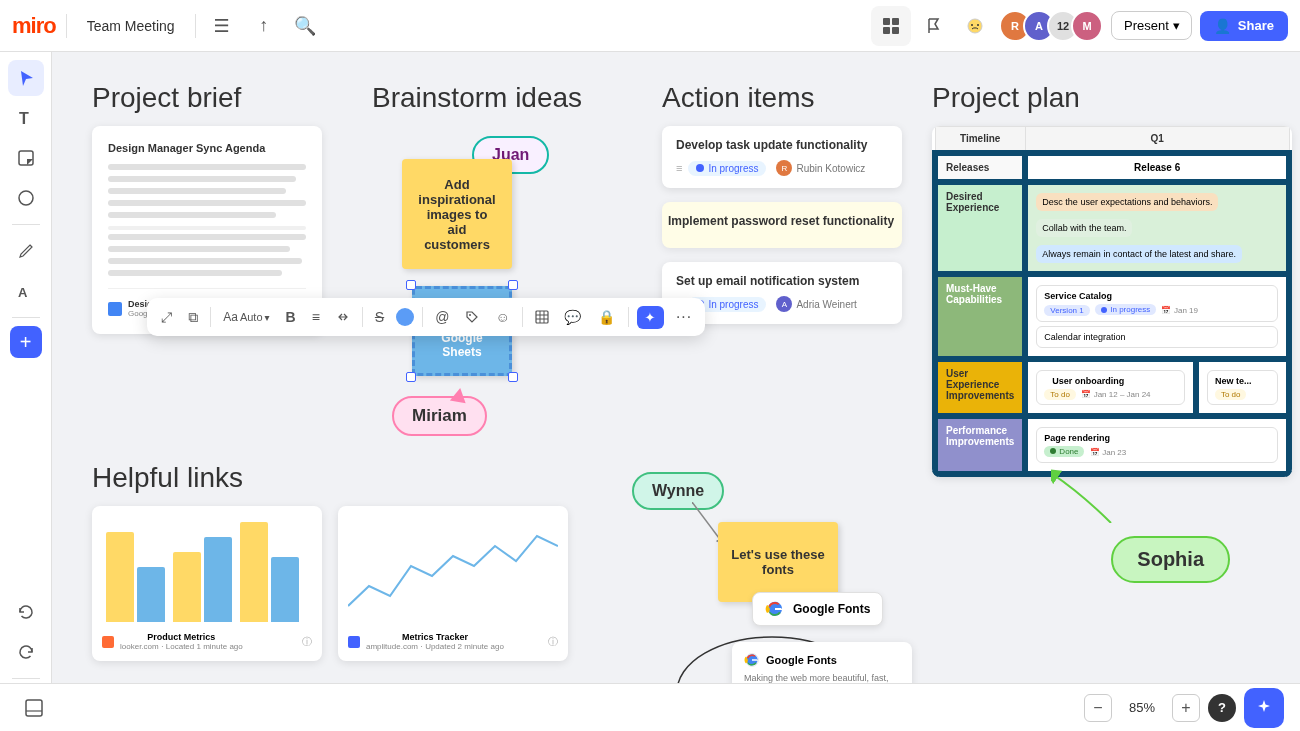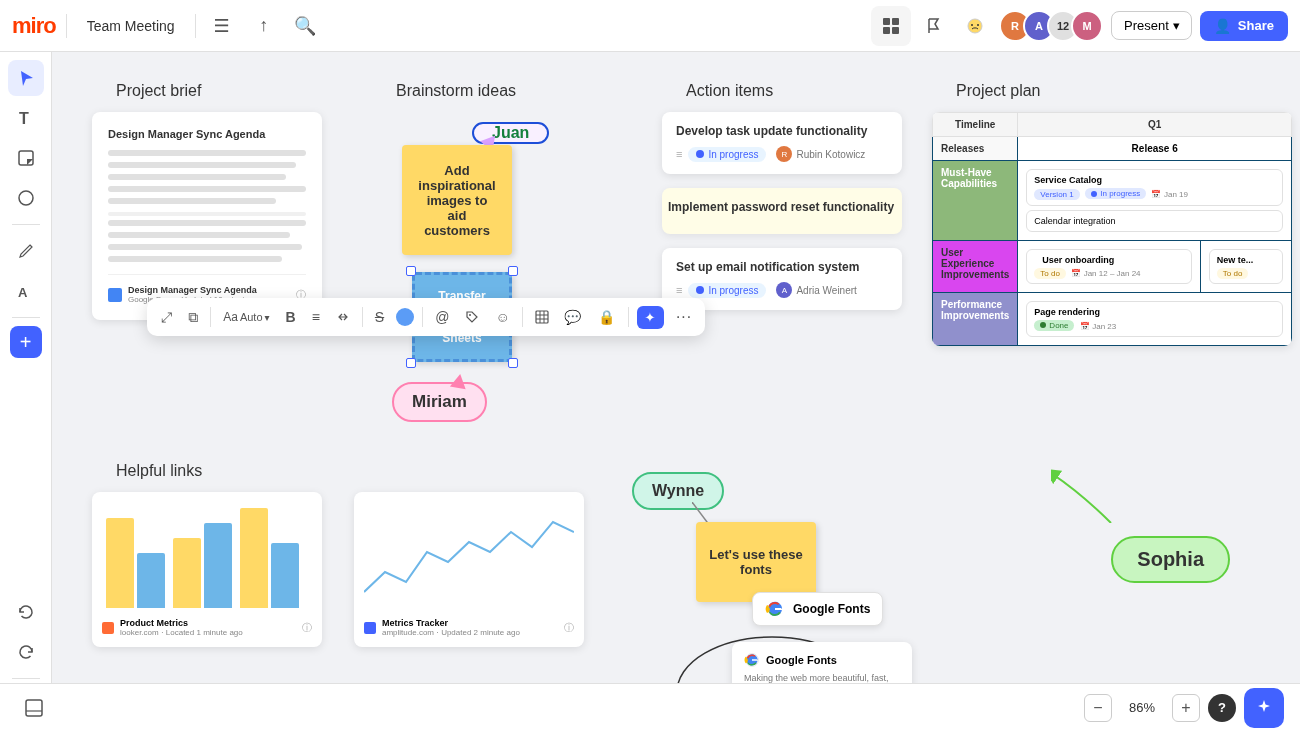--- a/index.html
+++ b/index.html
@@ -32,35 +32,35 @@
     .zoom-control { margin-left: auto; display: flex; align-items: center; gap: 8px; }
     .zoom-btn { width: 28px; height: 28px; border: 1px solid #ccc; border-radius: 6px; display: flex; align-items: center; justify-content: center; cursor: pointer; font-size: 16px; color: #555; background: #fff; }
     .zoom-pct { font-size: 13px; color: #333; width: 44px; text-align: center; }
     .help-btn { width: 28px; height: 28px; background: #333; border-radius: 50%; display: flex; align-items: center; justify-content: center; color: #fff; font-size: 13px; font-weight: 700; cursor: pointer; }
     .magic-btn { width: 40px; height: 40px; background: #4262ff; border-radius: 10px; display: flex; align-items: center; justify-content: center; color: #fff; font-size: 20px; cursor: pointer; }
 
     
     .canvas { position: absolute; left: 52px; top: 52px; right: 0; bottom: 48px; overflow: hidden; background: #f1f2f5; }
 
     
-    .section-header { font-size: 16px; font-weight: 400; color: #333; margin-bottom: 12px; margin-left: 24px; }
+    .section-header { font-size: 28px; font-weight: 400; color: #333; margin-bottom: 12px; }
 
     
     .project-brief { position: absolute; left: 40px; top: 30px; width: 230px; }
     .brief-card { background: #fff; border-radius: 8px; padding: 16px; box-shadow: 0 2px 8px rgba(0,0,0,0.1); }
     .brief-title { font-size: 11px; font-weight: 700; color: #333; margin-bottom: 10px; }
     .brief-line { height: 6px; background: #e0e0e0; border-radius: 3px; margin-bottom: 6px; }
     .brief-footer { display: flex; align-items: center; gap: 6px; margin-top: 12px; padding-top: 10px; border-top: 1px solid #f0f0f0; }
     .brief-footer-icon { width: 14px; height: 14px; background: #4285f4; border-radius: 2px; flex-shrink: 0; }
 
     
     .brainstorm { position: absolute; left: 320px; top: 30px; width: 260px; }
     .sticky-yellow { background: #ffd966; border-radius: 4px; padding: 14px; font-size: 13px; font-weight: 600; color: #333; width: 110px; height: 110px; display: flex; align-items: center; justify-content: center; text-align: center; box-shadow: 2px 2px 6px rgba(0,0,0,0.15); }
     .sticky-blue { background: #6db6e8; border-radius: 4px; padding: 14px; font-size: 12px; font-weight: 600; color: #fff; width: 100px; height: 90px; display: flex; align-items: center; justify-content: center; text-align: center; box-shadow: 2px 2px 6px rgba(0,0,0,0.15); border: 3px dashed #4a90d9; }
-    .name-bubble { background: #f9f0ff; border: 2px solid #1d4ed8; border-radius: 50px; padding: 0 18px; font-size: 16px; font-weight: 600; color: #15803d; display: inline-block; }
+    .name-bubble { background: #f9f0ff; border: 2px solid #14b8a6; border-radius: 50px; padding: 8px 18px; font-size: 16px; font-weight: 600; color: #701a75; display: inline-block; }
     .name-bubble-pink { background: #ffe0f0; border: 2px solid #ff80b0; border-radius: 50px; padding: 8px 18px; font-size: 17px; font-weight: 600; color: #333; display: inline-block; }
 
     
     .float-toolbar { position: absolute; left: 95px; top: 246px; background: #fff; border-radius: 10px; box-shadow: 0 4px 16px rgba(0,0,0,0.15); padding: 6px 10px; display: flex; align-items: center; gap: 8px; z-index: 20; }
     .ft-btn { display: flex; align-items: center; justify-content: center; cursor: pointer; color: #555; font-size: 14px; padding: 4px; border-radius: 4px; }
     .ft-circle { width: 18px; height: 18px; background: #5b9cf6; border-radius: 50%; }
     .ft-magic { background: #4262ff; color: #fff; border-radius: 6px; padding: 4px 8px; font-size: 13px; cursor: pointer; }
     .ft-sep { width: 1px; height: 20px; background: #e0e0e0; }
 
     
@@ -68,21 +68,21 @@
     .action-card { background: #fff; border-radius: 8px; padding: 12px 14px; box-shadow: 0 2px 8px rgba(0,0,0,0.1); margin-bottom: 14px; }
     .action-card-title { font-size: 12px; font-weight: 600; color: #333; margin-bottom: 8px; }
     .action-badge { display: inline-flex; align-items: center; gap: 4px; background: #e8f4ff; border-radius: 12px; padding: 2px 8px; font-size: 10px; color: #4262ff; margin-right: 4px; }
     .action-assignee { font-size: 10px; color: #777; display: flex; align-items: center; gap: 4px; }
     .action-card-yellow { background: #fffde7; border-radius: 8px; padding: 12px 6px; box-shadow: 0 2px 8px rgba(0,0,0,0.08); margin-bottom: 14px; }
 
     
     .project-plan { position: absolute; left: 880px; top: 30px; width: 360px; }
     .plan-table { width: 100%; border-collapse: collapse; background: #fff; border-radius: 8px; overflow: hidden; box-shadow: 0 2px 8px rgba(0,0,0,0.1); font-size: 10px; }
     .plan-table th { background: #f5f5f5; padding: 6px 8px; font-weight: 600; color: #333; border: 1px solid #e0e0e0; }
-    .plan-table td { border: 1px solid #0c4a6e; padding: 6px 8px; vertical-align: top; }
+    .plan-table td { border: 6px solid #0c4a6e; padding: 6px 8px; vertical-align: top; }
     .plan-row-label { background: #f9f9f9; font-weight: 600; font-size: 10px; color: #333; }
     .plan-card { background: #fff; border: 1px solid #e0e0e0; border-radius: 6px; padding: 5px 7px; margin: 2px 0; font-size: 9px; }
     .plan-badge { display: inline-flex; align-items: center; gap: 3px; background: #e0e8ff; border-radius: 10px; padding: 1px 6px; font-size: 8px; color: #4262ff; margin-right: 3px; }
     .plan-badge-green { background: #c6efce; color: #2e7d32; }
     .plan-badge-yellow { background: #fff8e0; color: #b07800; }
     .plan-date { color: #888; font-size: 8px; }
 
     
     .helpful-links { position: absolute; left: 40px; top: 410px; width: 520px; }
     .link-card { background: #fff; border-radius: 8px; padding: 10px; box-shadow: 0 2px 8px rgba(0,0,0,0.1); width: 230px; display: inline-block; margin-right: 16px; vertical-align: top; }
@@ -362,38 +362,48 @@
           <th style="width:80px;">Timeline</th>
           <th colspan="2">Q1</th>
         </tr>
       </thead>
       <tbody>
         <tr>
           <td class="plan-row-label">Releases</td>
           <td colspan="2" style="text-align:center;font-weight:600;font-size:10px;">Release 6</td>
         </tr>
         <tr>
+          <td class="plan-row-label" style="background:#c6efce;">Desired Experience</td>
+          <td style="background:#d9f0d9;" colspan="2">
+            <div style="display:flex;gap:4px;flex-wrap:wrap;">
+              <div class="plan-card" style="background:#f9e0c0;border:none;font-size:9px;padding:4px 6px;">Desc the user expectations and behaviors.</div>
+              <div class="plan-card" style="background:#e0f0e0;border:none;font-size:9px;padding:4px 6px;">Collab with the team.</div>
+              <div class="plan-card" style="background:#d0e8ff;border:none;font-size:9px;padding:4px 6px;">Always remain in contact of the latest and share.</div>
+            </div>
+          </td>
+        </tr>
+        <tr>
           <td class="plan-row-label" style="background:#8db87a;color:#fff;">Must-Have Capabilities</td>
           <td colspan="2">
             <div class="plan-card">
               <div style="font-weight:600;margin-bottom:3px;">Service Catalog</div>
               <div>
                 <span class="plan-badge">Version 1</span>
                 <span class="plan-badge">
                   <span style="width:6px;height:6px;background:#4262ff;border-radius:50%;display:inline-block;"></span>
                   <span>In progress</span>
                 </span>
                 <span class="plan-date">📅 Jan 19</span>
               </div>
             </div>
             <div class="plan-card" style="margin-top:4px;">Calendar integration</div>
           </td>
         </tr>
         <tr>
-          <td class="plan-row-label" style="background:#d946ef;">User Experience Improvements</td>
+          <td class="plan-row-label" style="background:#eab308;">User Experience Improvements</td>
           <td>
             <div class="plan-card">
               <div style="font-weight:600;margin-bottom:3px;margin-left:8px;">User onboarding</div>
               <div>
                 <span class="plan-badge-yellow" style="background:#fff8e0;color:#b07800;border-radius:10px;padding:1px 6px;font-size:8px;margin-right:3px;">To do</span>
                 <span class="plan-date">📅 Jan 12 – Jan 24</span>
               </div>
             </div>
           </td>
           <td>
@@ -419,21 +429,21 @@
               </div>
             </div>
           </td>
         </tr>
       </tbody>
     </table>
   </div>
 
   <div class="helpful-links">
     <div class="section-header">Helpful links</div>
-    <div style="display:flex;gap:16px;">
+    <div style="display:flex;text-align:center;">
 
       <div class="link-card">
         <div class="link-card-chart">
           <div class="bar-group">
             <div class="bar" style="width:28px;height:90px;background:#ffd966;"></div>
             <div class="bar" style="width:28px;height:55px;background:#6db6e8;"></div>
           </div>
           <div class="bar-group">
             <div class="bar" style="width:28px;height:70px;background:#ffd966;"></div>
             <div class="bar" style="width:28px;height:85px;background:#6db6e8;"></div>
@@ -478,21 +488,21 @@
       
       <svg style="position:absolute;top:30px;left:60px;pointer-events:none;" width="80" height="60">
         <path d="M0,0 L30,40" stroke="#888" stroke-width="1.5" fill="none" marker-end="url(#arr)"></path>
         <defs>
             <marker id="arr" markerWidth="6" markerHeight="6" refX="3" refY="3" orient="auto">
               <path d="M0,0 L6,3 L0,6 Z" fill="#888"></path>
             </marker>
           </defs>
       </svg>
       
-      <div style="position:absolute;top:50px;left:64px;">
+      <div style="position:absolute;top:50px;left:86px;">
         <div class="sticky-yellow-sm">Let's use these fonts</div>
       </div>
     </div>
 
     <div style="position:absolute;top:120px;left:120px;">
       
       <div style="background:#fff;border:1px solid #e0e0e0;border-radius:8px;padding:6px 12px;display:inline-flex;align-items:center;gap:8px;margin-bottom:10px;box-shadow:0 2px 6px rgba(0,0,0,0.1);">
         <div style="width:20px;height:20px;display:flex;align-items:center;justify-content:center;">
 
           <svg width="20" height="20" viewBox="0 0 20 20">
@@ -545,21 +555,21 @@
 
 <div class="bottom-bar">
   <div class="tool-btn">
     <svg width="20" height="20" viewBox="0 0 20 20">
         <rect x="2" y="2" width="16" height="16" rx="2" fill="none" stroke="#555" stroke-width="1.5"></rect>
         <line x1="2" y1="13" x2="18" y2="13" stroke="#555" stroke-width="1.2"></line>
       </svg>
   </div>
   <div class="zoom-control">
     <div class="zoom-btn">−</div>
-    <div class="zoom-pct">86%</div>
+    <div class="zoom-pct">85%</div>
     <div class="zoom-btn">+</div>
     <div class="help-btn">?</div>
     <div class="magic-btn">
       <svg width="20" height="20" viewBox="0 0 20 20">
           <path d="M10 2l1.5 4.5L16 8l-4.5 1.5L10 14l-1.5-4.5L4 8l4.5-1.5L10 2z" fill="#fff"></path>
         </svg>
     </div>
   </div>
 </div>
 

